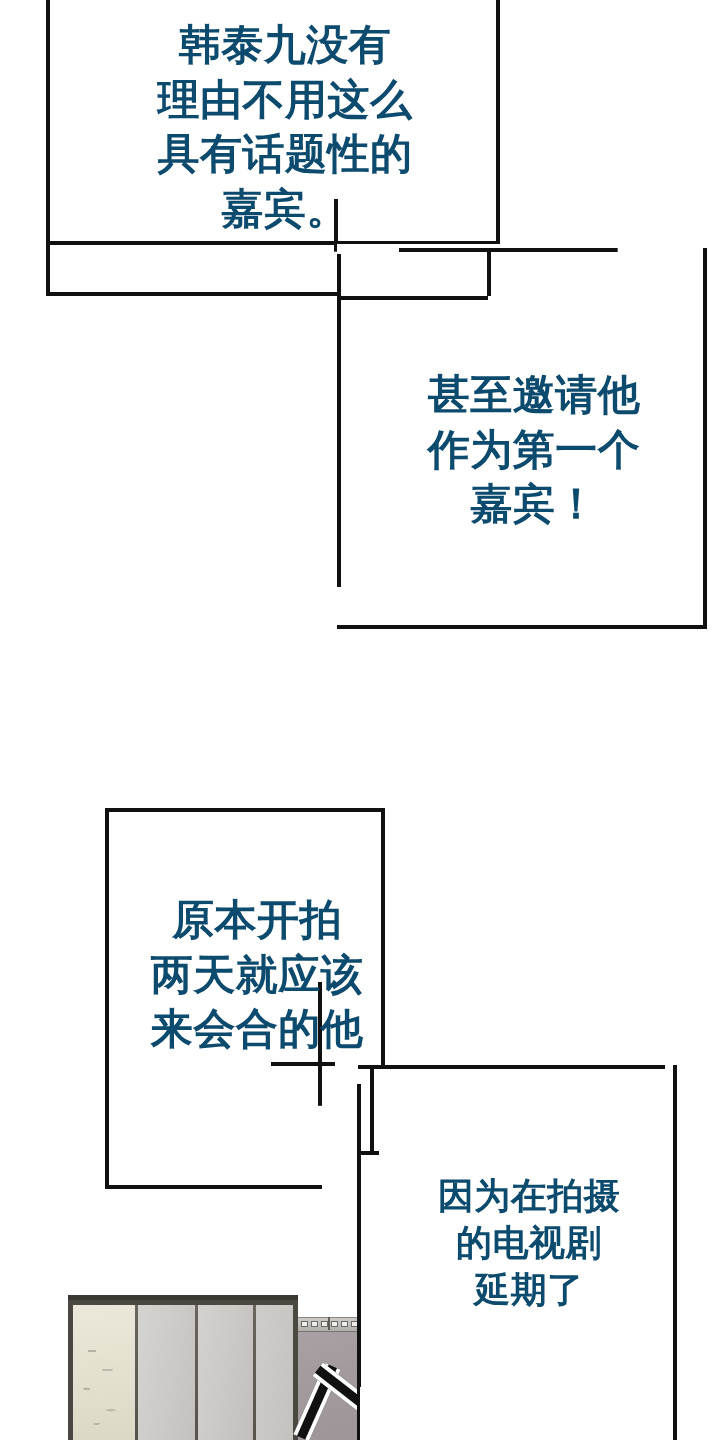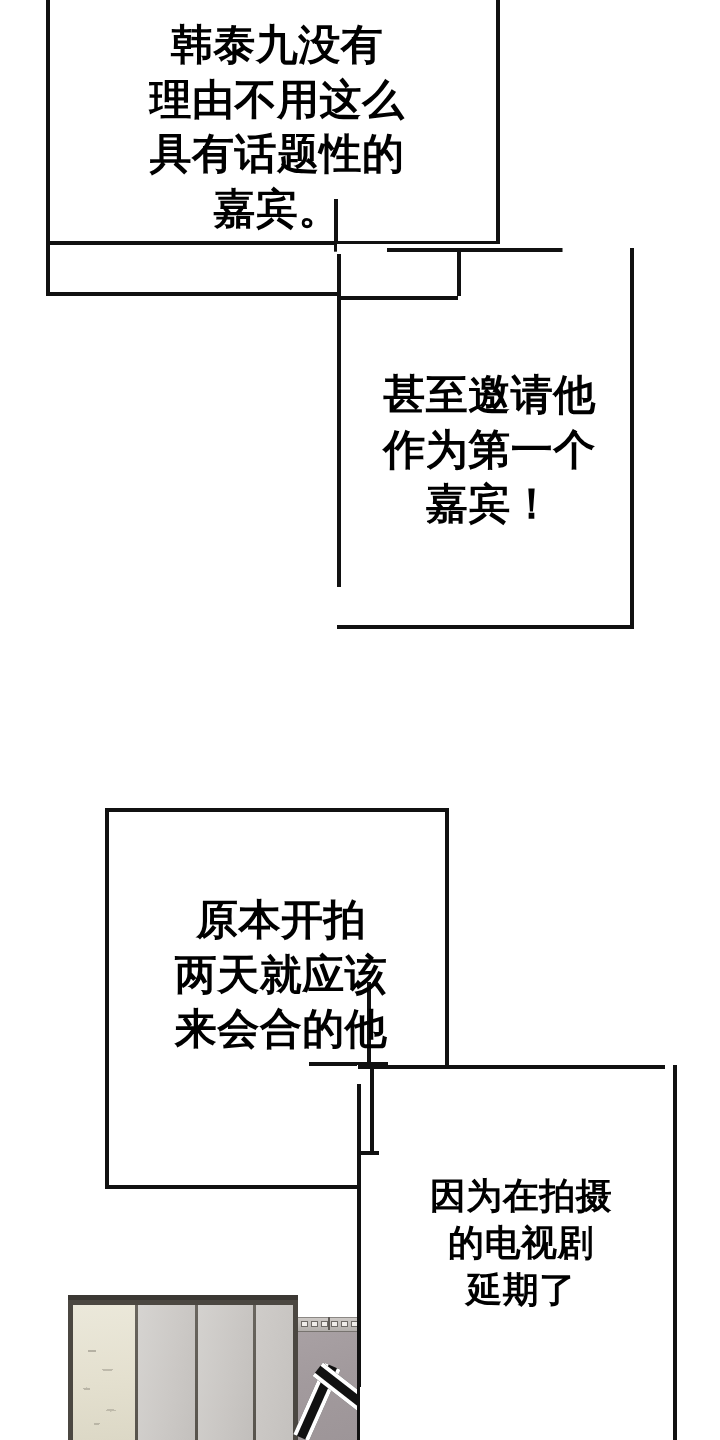--- a/index.html
+++ b/index.html
@@ -25,24 +25,24 @@
   }
 
   
   .bubble {
     position: absolute;
     background: #ffffff;
     box-sizing: border-box;
   }
   .bubble .txt {
     position: absolute;
-    left: 4px;
+    left: 12px;
     width: 100%;
     text-align: center;
-    color: #000000;
+    color: #0c4a6e;
     font-weight: 700;
     line-height: 1.30;
     letter-spacing: 0.5px;
     white-space: pre-line;
     font-family: "Liberation Sans", "DejaVu Sans", sans-serif;
   }
 
   
   #bubble-1 {
     left: 46px;
@@ -61,41 +61,41 @@
       linear-gradient(#111,#111) 0 85.4%/100% 4px no-repeat,       
       linear-gradient(#111,#111) 100% 0/4px 86%  no-repeat;        
     background-color: #ffffff;
   }
   #bubble-1 .txt { top: 78px; font-size: 42px; }
 
   
   #bubble-2 {
     left: 337px;
     top: 248px;
-    width: 297px;
+    width: 370px;
     height: 381px;
   }
   #bubble-2 .fill {
     position: absolute; inset: 0;
     background:
       linear-gradient(#111,#111) 0 12.6%/4px 87.4% no-repeat,   
       linear-gradient(#111,#111) 0 12.6%/40.9% 4px no-repeat,   
       linear-gradient(#111,#111) 40.9% 0/4px 12.6% no-repeat,   
       linear-gradient(#111,#111) 40.9% 0/59.1% 4px no-repeat,   
       linear-gradient(#111,#111) 100% 0/4px 100% no-repeat,     
       linear-gradient(#111,#111) 0 100%/100% 4px no-repeat;     
     background-color: #ffffff;
   }
   #bubble-2 .txt { top: 120px; font-size: 42px; }
 
   
   #bubble-3 {
     left: 105px;
     top: 808px;
-    width: 344px;
+    width: 280px;
     height: 381px;
   }
   #bubble-3 .fill {
     position: absolute; inset: 0;
     background:
       linear-gradient(#111,#111) 0 0/4px 100% no-repeat,          
       linear-gradient(#111,#111) 0 0/100% 4px no-repeat,          
       linear-gradient(#111,#111) 100% 0/4px 67.5% no-repeat,      
       linear-gradient(#111,#111) 77% 67.5%/23% 4px no-repeat,     
       linear-gradient(#111,#111) 77% 67.5%/4px 32.5% no-repeat,   

